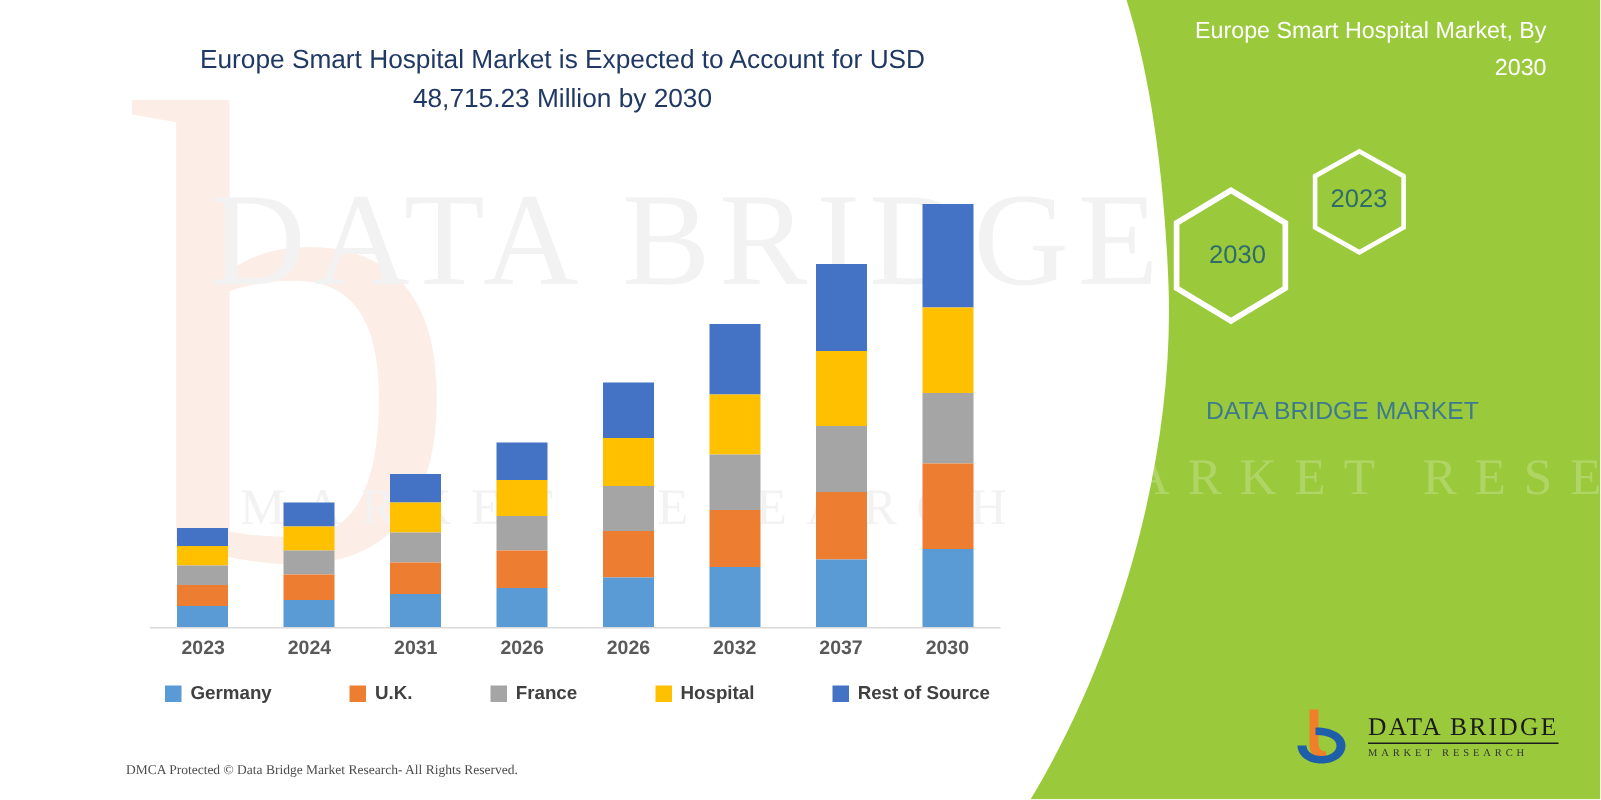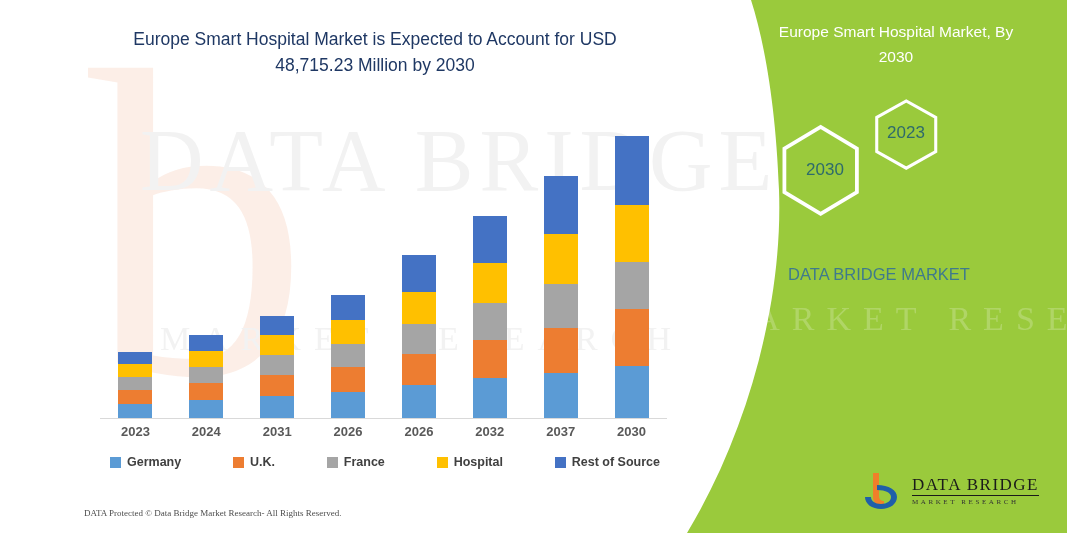--- a/index.html
+++ b/index.html
@@ -148,41 +148,41 @@
   .green-panel {
     position: absolute;
     right: 0; top: 0;
     width: 380px; height: 533px;
     z-index: 1;
   }
   .green-svg { position: absolute; right: 0; top: 0; }
 
   .panel-title {
     position: absolute;
-    right: 36px; top: 19px;
+    right: 36px; top: 8px;
     width: 270px;
-    text-align: center;
+    text-align: right;
     font-size: 15.5px;
     line-height: 25px;
     color: #ffffff;
     z-index: 4;
   }
   .hex-svg {
     position: absolute;
     left: 80px; top: 95px;
     z-index: 4;
   }
   .hex-label {
     font-family: "Liberation Sans", sans-serif;
     font-size: 17px;
     fill: #2e6b6b;
   }
   .brand-text {
     position: absolute;
-    right: 48px; top: 262px;
+    right: 32px; top: 262px;
     width: 280px;
     text-align: center;
     font-size: 16.5px;
     line-height: 25px;
     color: #3f7a8c;
     z-index: 4;
   }
   .panel-wm {
     position: absolute;
     left: 26px; top: 300px;
@@ -377,16 +377,16 @@
           <span class="legend-swatch" style="background: rgb(255, 192, 0);"></span>
           <span class="legend-label">Hospital</span>
         </div>
         <div class="legend-item">
           <span class="legend-swatch" style="background: rgb(68, 114, 196);"></span>
           <span class="legend-label">Rest of Source</span>
         </div>
       </div>
 
     <div class="footer">
-      <span>DATA Protected © Data Bridge Market Research- All Rights Reserved.</span>
+      <span>DMCA Protected © Data Bridge Market Research- All Rights Reserved.</span>
     </div>
   </div>
 </div>
 
 </body></html>

